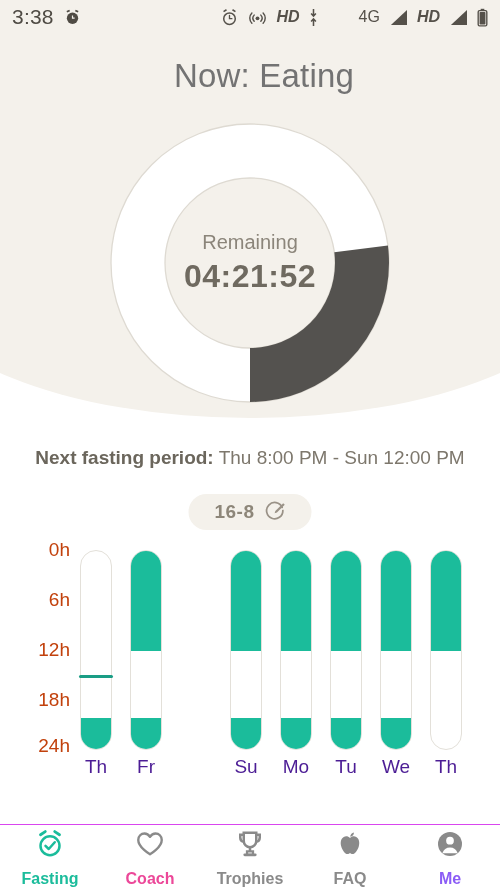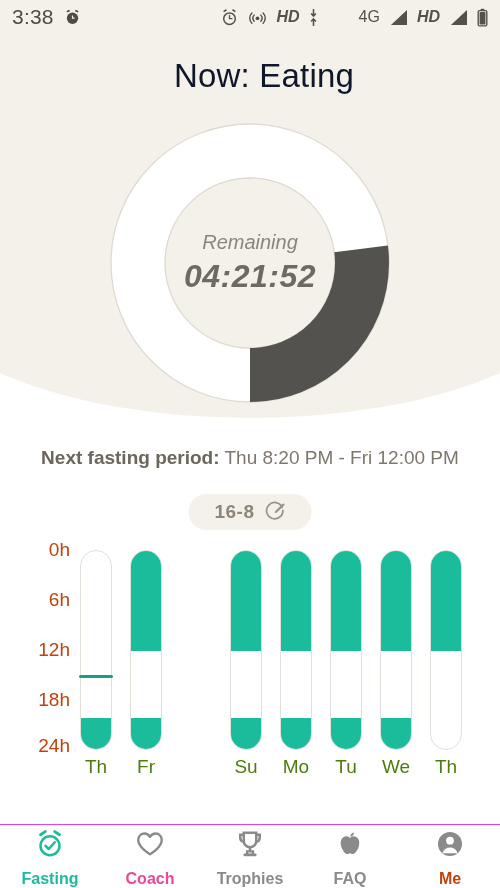--- a/index.html
+++ b/index.html
@@ -34,33 +34,33 @@
     background:#f4f1eb;
     border-bottom-left-radius:50% 140px;
     border-bottom-right-radius:50% 140px;
     z-index:1;
   }
 
   
   #pageTitle{
     position:absolute; top:57px; left:0; width:500px;
     text-align:center;
-    font-size:33px; color:#0f172a; font-weight:400;
+    font-size:33px; color:#737373; font-weight:400;
     z-index:3; letter-spacing:.2px;padding-left:28px;
   }
 
   
   #donutWrap{
     position:absolute; left:110px; top:123px; width:280px; height:280px;
     z-index:3;
   }
   #donutWrap svg{ display:block; }
   .donut-center{
     position:absolute; left:0; top:0; width:280px; height:280px;
-    display:flex; flex-direction:column; align-items:center; justify-content:center;font-style:italic;
+    display:flex; flex-direction:column; align-items:center; justify-content:center;
   }
   .donut-label{ font-size:20px; color:#8b857a; margin-bottom:4px; }
   .donut-time{ font-size:32px; font-weight:bold; color:#6f6a60; letter-spacing:.5px; }
 
   
   #nextPeriod{
     position:absolute; top:447px; left:0; width:500px;
     text-align:center; font-size:19px; color:#7d776c;
     z-index:3; white-space:nowrap;
   }
@@ -93,21 +93,21 @@
     position:absolute; left:0; top:0; width:32px; height:200px;
     background:#ffffff; border:1px solid #e3e0d9; border-radius:16px;
     overflow:hidden;
   }
   .seg{ position:absolute; left:0; width:100%; background:#1bbc9b; }
   .marker{
     position:absolute; left:-1px; width:34px; height:3px; background:#1a9d85; border-radius:2px;
   }
   .daylabel{
     position:absolute; top:206px; left:0; width:32px; text-align:center;
-    font-size:19px; color:#4d7c0f;
+    font-size:19px; color:#4c1d95;
   }
 
   
   #bottomnav{
     position:absolute; left:0; bottom:0; width:500px; height:64px;
     background:#ffffff; border-top:1px solid #d946ef;
     display:flex; z-index:8;
   }
   .navitem{
     flex:1; display:flex; flex-direction:column; align-items:center; justify-content:center;
@@ -190,21 +190,21 @@
     <circle id="progArc" cx="140" cy="140" r="112" fill="none" stroke="#54524f" stroke-width="54" transform="rotate(-90 140 140) scale(-1,1) translate(-280,0)" stroke-dasharray="190.0035236891107 513.713230715003"></circle>
   </svg>
   <div class="donut-center">
     <div class="donut-label">Remaining</div>
     <div class="donut-time">04:21:52</div>
   </div>
 </div>
 
 <div id="nextPeriod">
   <b>Next fasting period:</b>
-  <span>Thu 8:20 PM - Fri 12:00 PM</span>
+  <span>Thu 8:00 PM - Sun 12:00 PM</span>
 </div>
 
 <div id="planBadge">
   <span class="plan-text">16-8</span>
   <span>
     <svg width="21" height="21" viewBox="0 0 24 24">
       <path d="M20.2 8.4 A9.3 9.3 0 1 0 21 12" fill="none" stroke="#9a9287" stroke-width="2" stroke-linecap="round"></path>
       <path d="M21.4 3.6 L12.4 12.6 L11.6 15.2 L14.2 14.4 L23.2 5.4 Z" fill="#9a9287"></path>
     </svg>
   </span>
@@ -317,16 +317,16 @@
   </div>
 
   <div class="navitem">
     <span>
       <svg width="30" height="30" viewBox="0 0 24 24">
         <circle cx="12" cy="12" r="9.6" fill="#8a8a8a"></circle>
         <circle cx="12" cy="9.3" r="3.1" fill="#ffffff"></circle>
         <path d="M5.9 19.3 C6.8 16.3 9.1 14.8 12 14.8 C14.9 14.8 17.2 16.3 18.1 19.3 Z" fill="#ffffff"></path>
       </svg>
     </span>
-    <span class="navlabel" style="color: #c2410c;">Me</span>
+    <span class="navlabel" style="color: #8b5cf6;">Me</span>
   </div>
 
 </div>
 
 </body></html>

